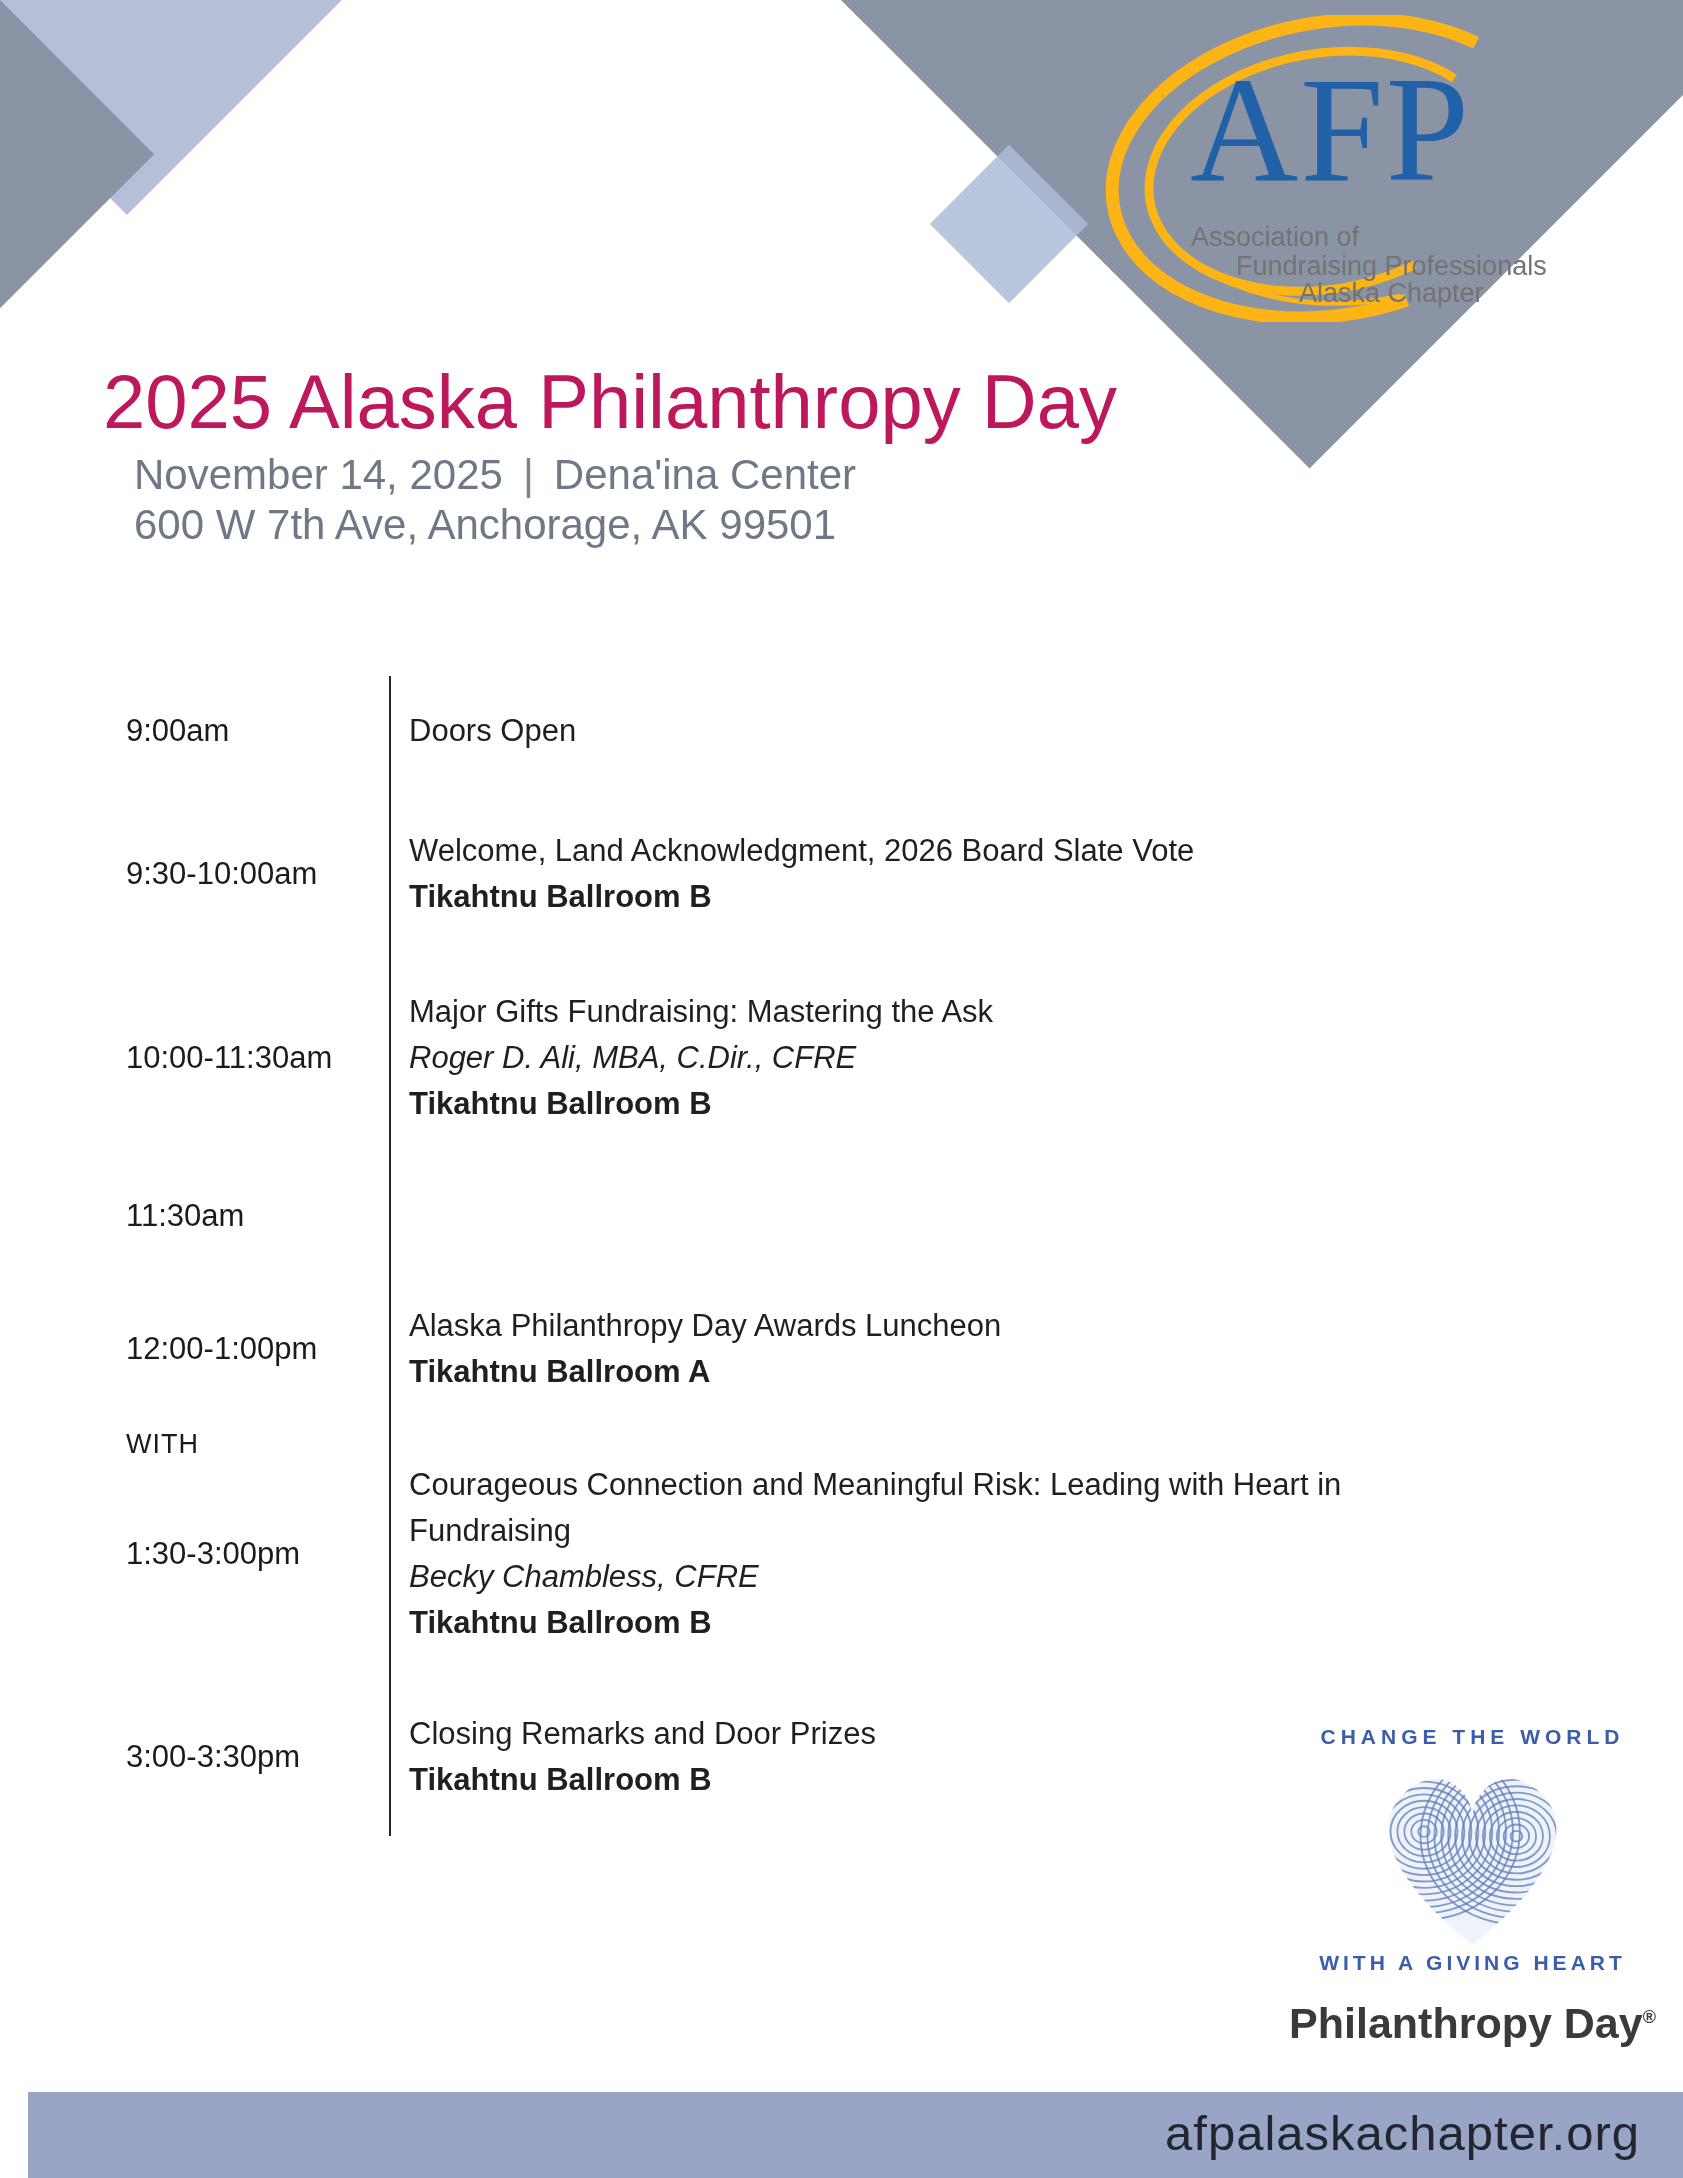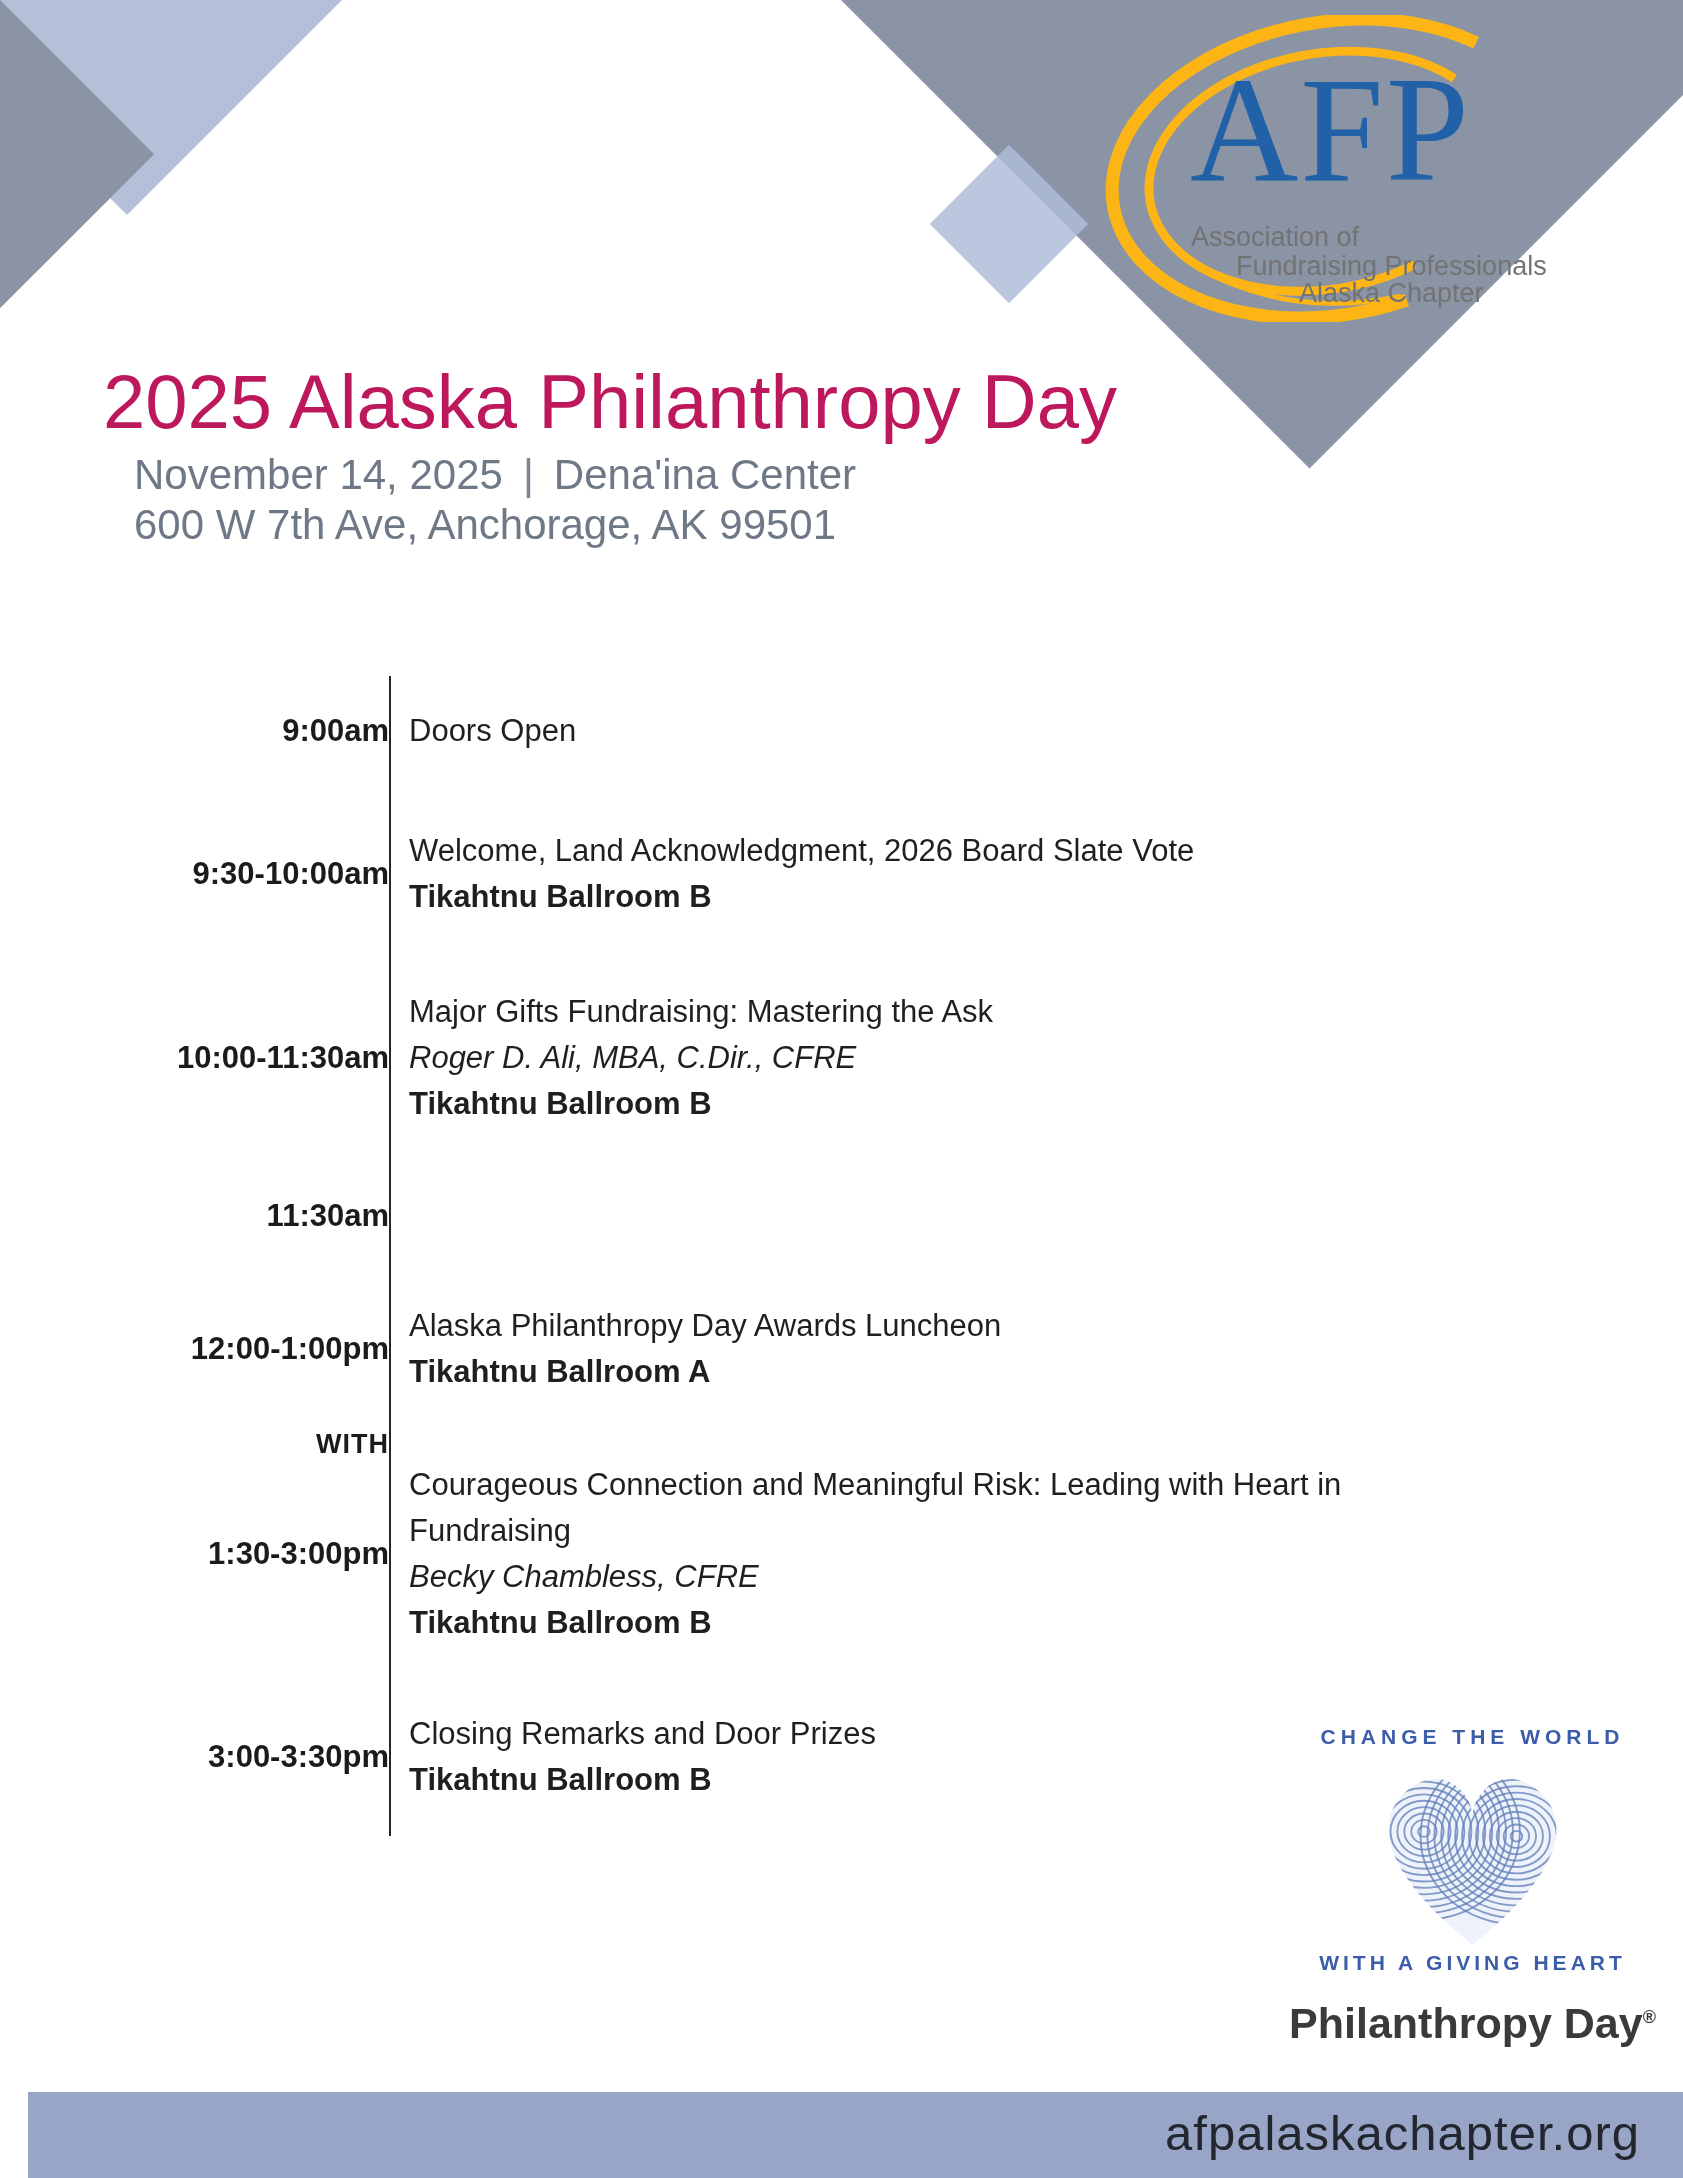--- a/index.html
+++ b/index.html
@@ -31,21 +31,21 @@
   
   #page-title{position:absolute;left:103px;top:358px;font-size:76px;font-weight:300;
     color:#be185d;white-space:nowrap;}
   #event-meta{position:absolute;left:106px;top:450px;font-size:42px;font-weight:300;
     color:#6f7886;line-height:50px;white-space:nowrap;margin-left:28px;}
   #event-meta .sep{margin:0 20px;color:#7b8391;}
 
   
   #schedule-divider{position:absolute;left:389px;top:676px;width:2px;height:1160px;background:#262626;}
   .sched-row{position:absolute;left:126px;width:1267px;display:flex;align-items:center;}
-  .sched-time{width:263px;flex:0 0 263px;font-weight:700;font-size:31px;color:#1b1b1b;text-align:right;}
+  .sched-time{width:263px;flex:0 0 263px;font-weight:400;font-size:31px;color:#1b1b1b;}
   .sched-time.break{font-size:27px;letter-spacing:1px;}
   .sched-content{margin-left:20px;width:1069px;font-size:31px;color:#1f1f1f;line-height:46px;}
   .sched-line.italic{font-style:italic;}
   .sched-line.bold{font-weight:700;}
 
   
   #npd{position:absolute;left:1272px;top:1725px;width:401px;text-align:center;}
   .npd-tagline{font-size:21px;font-weight:700;letter-spacing:5px;color:#3c5da9;white-space:nowrap;}
   #npd-tagline-top{position:absolute;left:0;top:0;width:401px;}
   #npd-heart{position:absolute;left:84px;top:28px;}

